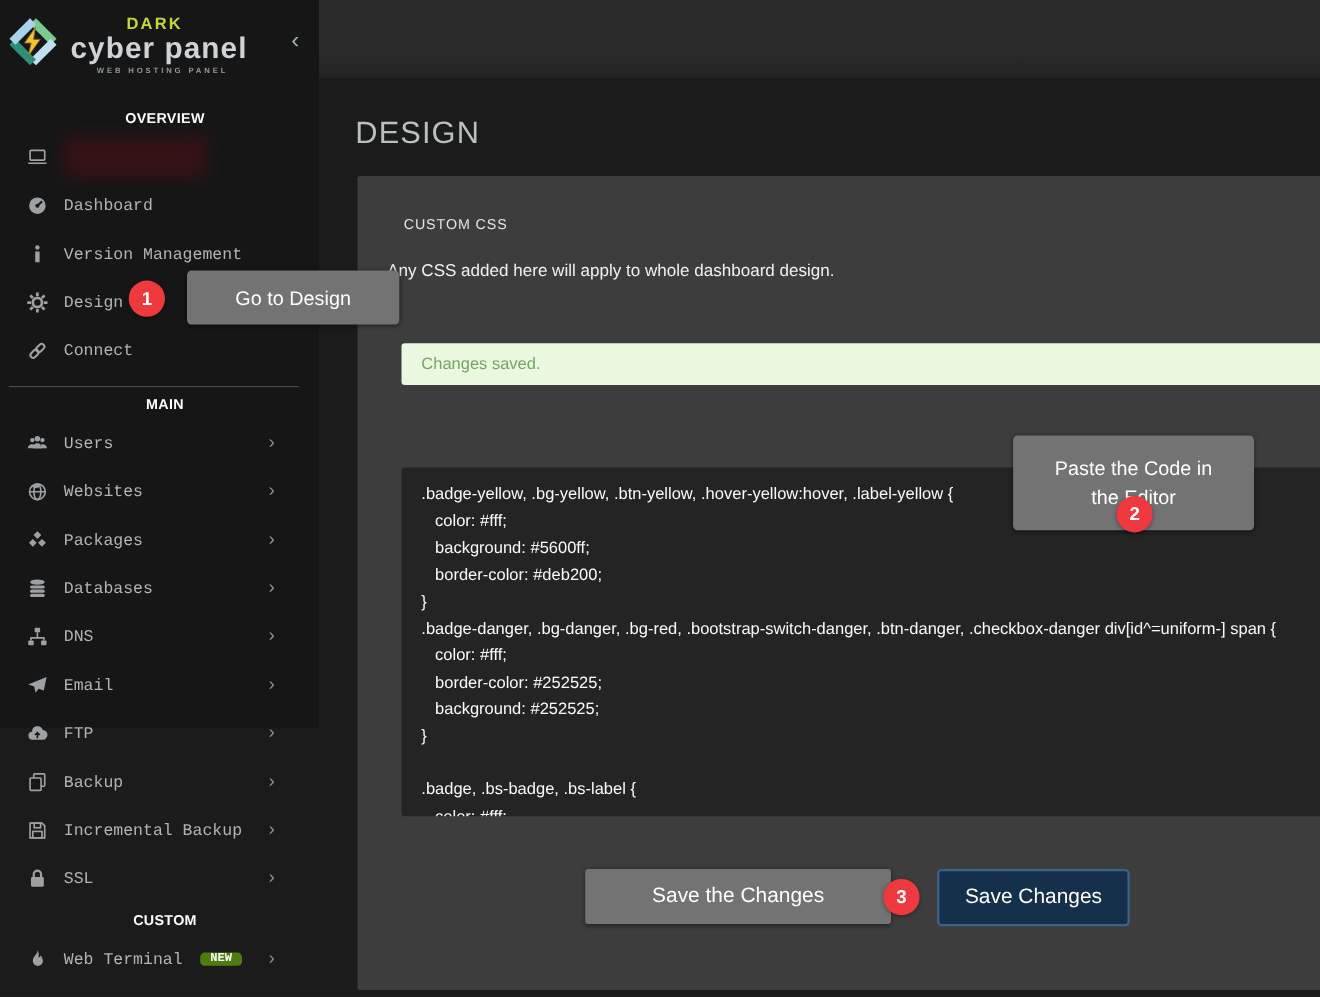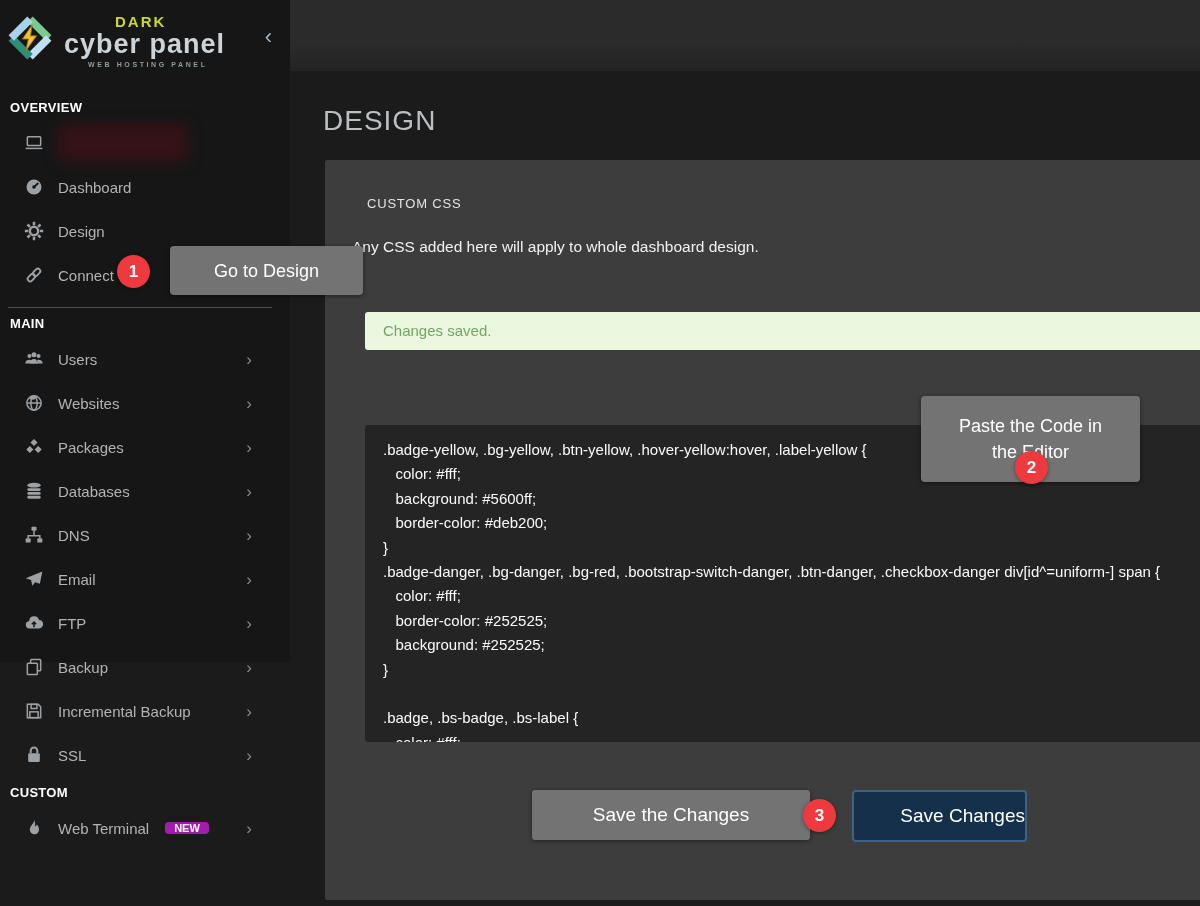--- a/index.html
+++ b/index.html
@@ -14,32 +14,32 @@
   .logo-text { margin-left:54px; }
   .brand-top { display:block; margin-left:51px; color:#c8d831; font-size:15px;
                font-weight:bold; letter-spacing:2px; line-height:16px; }
   .brand { display:block; color:#cdd3d6; font-size:27px; font-weight:700;
            line-height:28px; letter-spacing:1px; }
   .tagline { display:block; margin-left:24px; color:#8f9a9e; font-size:7px;
              font-weight:bold; letter-spacing:2.6px; margin-top:3px; }
   .collapse { position:absolute; right:18px; top:26px; color:#9fb3bc;
               font-size:22px; line-height:22px; cursor:pointer; }
   .section-label { color:#ffffff; font-size:13px; font-weight:bold;
-                   letter-spacing:.3px; margin:8px 0 6px 10px; }
+                   letter-spacing:.3px; margin:8px 0 6px 10px;text-align:center; }
   .nav-row { position:relative; display:flex; align-items:center; height:44px;
-             padding-left:24px; color:#b3b3b3; font-size:15px; cursor:pointer; }
+             padding-left:24px; color:#b3b3b3; font-size:15px; cursor:pointer;font-family:Liberation Mono, monospace; }
   .nav-row .icn { width:20px; height:20px; margin-right:14px; flex:0 0 20px; }
   .icn { fill:#9da1a4; }
   .icn .st { fill:none; stroke:#9da1a4; stroke-width:1.8; }
   .row-chevron { margin-left:auto; margin-right:38px; color:#8a8a8a;
                  font-size:17px; line-height:17px; }
   .redacted-blur { width:130px; height:36px; background:#351216;
                    filter:blur(7px); border-radius:4px; }
   .divider { border:none; border-top:1px solid #4d4d4d; margin:10px 18px 4px 8px; }
-  .new-badge { background:#a21caf; color:#fff; font-size:11px; font-weight:bold;
+  .new-badge { background:#4d7c0f; color:#fff; font-size:11px; font-weight:bold;
                padding:0 9px; border-radius:4px; margin-left:16px; }
 
   
   .main { position:absolute; left:290px; top:0; width:910px; height:906px; }
   .topbar { position:absolute; left:0; top:0; right:0; height:71px;
             background:linear-gradient(#2b2b2b 60%, #232323); }
   .page-title { position:absolute; left:33px; top:105px; color:#babfc1;
                 font-size:28px; font-weight:300; letter-spacing:1px; }
   .panel { position:absolute; left:35px; top:160px; width:895px; height:740px;
            background:#3d3d3d; border-radius:2px; }
@@ -49,21 +49,21 @@
                 font-size:15.5px; }
   .alert-success { position:absolute; left:40px; top:152px; right:-5px; height:38px;
                    background:#e9f8de; border-radius:3px; color:#75a566;
                    font-size:15px; line-height:38px; padding-left:18px; }
   .code-editor { position:absolute; left:40px; top:265px; right:-5px; height:317px;
                  background:#242424; border-radius:3px; color:#fafafa;
                  font-size:15px; line-height:24.4px; padding:13px 0 0 18px;
                  white-space:pre; overflow:hidden; }
   .btn-navy { position:absolute; left:527px; top:630px; width:175px; height:52px;
               background:#14304a; border:2px solid #3d6384; border-radius:4px;
-              color:#fff; font-size:19px; font-family:inherit; cursor:pointer;text-align:right; }
+              color:#fff; font-size:19px; font-family:inherit; cursor:pointer; }
 
   
   .callout { position:absolute; background:#737373; color:#fff; text-align:center;
              border-radius:4px; box-shadow:0 1px 5px rgba(0,0,0,.45);
              display:flex; align-items:center; justify-content:center;
              font-size:18px; z-index:5; line-height:26px; }
   .co-1 { left:170px; top:246px; width:193px; height:49px; }
   .co-2 { left:921px; top:352px; width:219px; height:86px; padding:0 24px;margin-top:44px; }
   .co-3 { left:532px; top:790px; width:278px; height:50px; font-size:19px; border-radius:3px; }
   .num-badge { position:absolute; width:33px; height:33px; border-radius:50%;
@@ -108,20 +108,27 @@
 
   <div class="nav-row">
     <svg class="icn" viewBox="0 0 24 24">
       <circle cx="12" cy="12" r="9"></circle>
       <path d="M12 12L17.2 7.2" stroke="#161616" stroke-width="2.2" fill="none"></path>
       <circle cx="12" cy="12" r="2.2" fill="#161616"></circle>
     </svg>
     <span>Dashboard</span>
   </div>
 
+  <div class="nav-row">
+    <svg class="icn" viewBox="0 0 24 24">
+      <circle cx="12" cy="4.8" r="2.4"></circle>
+        <path d="M9.6 9.2h4.8V21H9.6z"></path>
+    </svg>
+    <span>Version Management</span>
+  </div>
 
   <div class="nav-row">
     <svg class="icn" viewBox="0 0 24 24">
       <circle class="st" cx="12" cy="12" r="5" style="stroke-width:3"></circle>
       <g stroke="#9da1a4" stroke-width="3" fill="none">
         <path d="M19 12h4M16.9 16.9l2.9 2.9M12 19v4M7.1 16.9l-2.9 2.9M5 12H1M7.1 7.1L4.2 4.2M12 5V1M16.9 7.1l2.9-2.9"></path>
       </g>
     </svg>
     <span>Design</span>
   </div>

